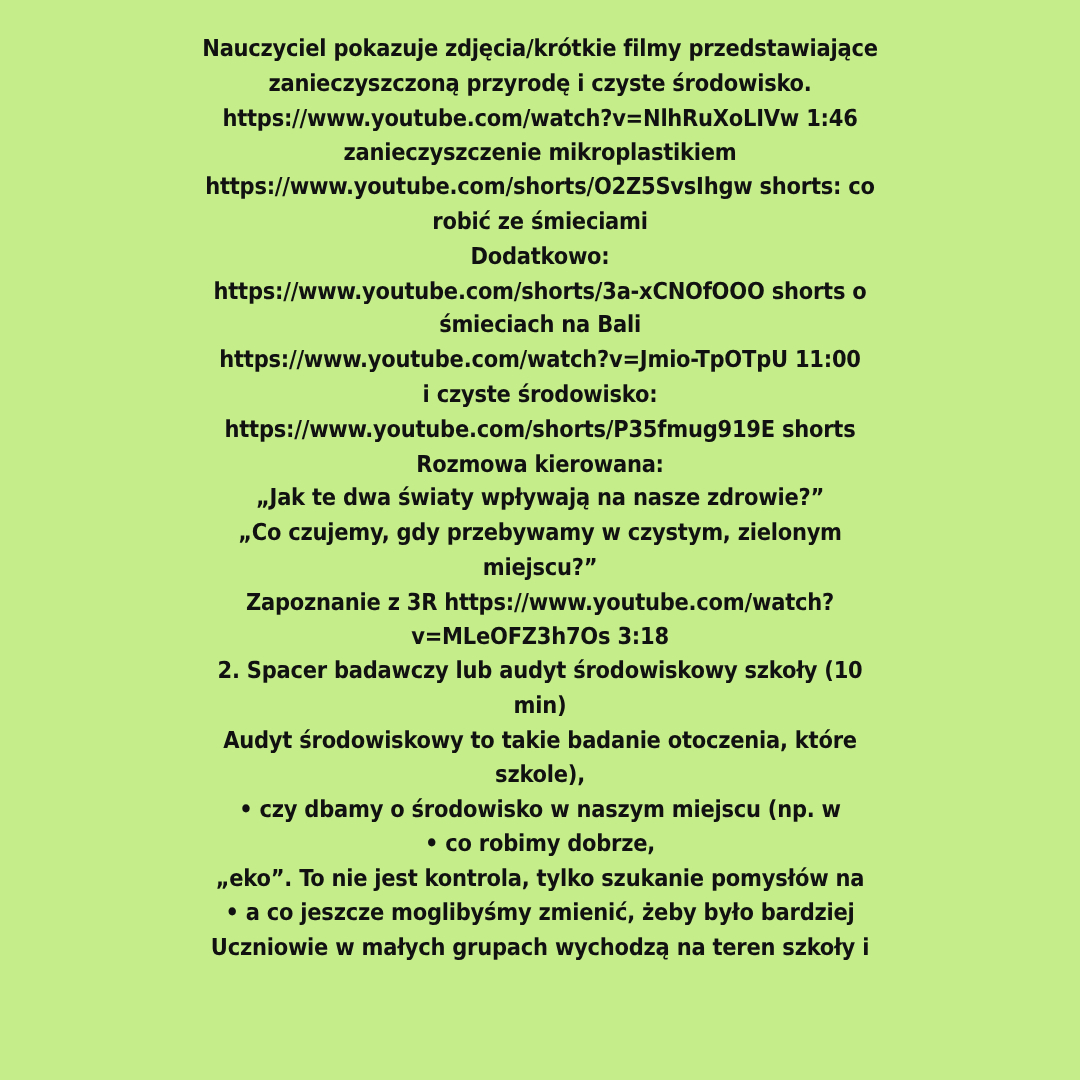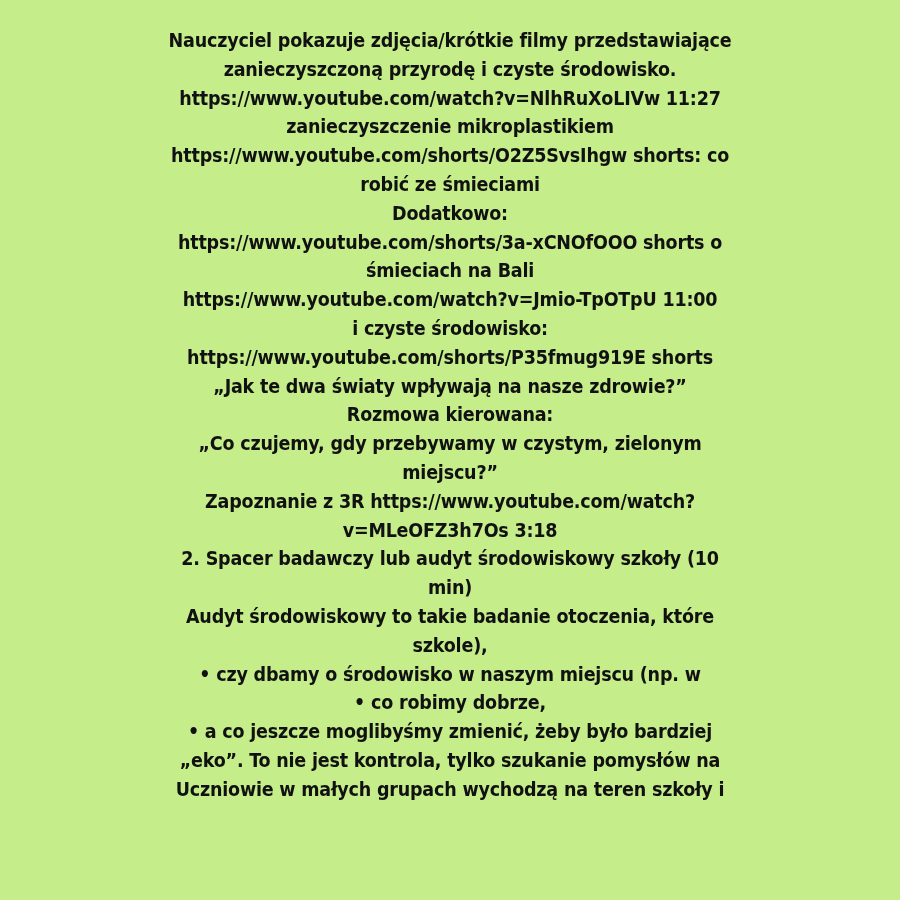--- a/index.html
+++ b/index.html
@@ -36,50 +36,50 @@
     }
   </style>
 </head>
 <body>
 
 <div class="page">
   <div class="content">
     <span class="line">Nauczyciel pokazuje zdjęcia/krótkie filmy przedstawiające</span>
     <span class="line">zanieczyszczoną przyrodę i czyste środowisko.</span>
 
-    <span class="line">https://www.youtube.com/watch?v=NlhRuXoLIVw 11:27</span>
+    <span class="line">https://www.youtube.com/watch?v=NlhRuXoLIVw 1:46</span>
     <span class="line">zanieczyszczenie mikroplastikiem</span>
 
     <span class="line">https://www.youtube.com/shorts/O2Z5SvsIhgw shorts: co</span>
     <span class="line">robić ze śmieciami</span>
 
     <span class="line">Dodatkowo:</span>
 
     <span class="line">https://www.youtube.com/shorts/3a-xCNOfOOO shorts o</span>
     <span class="line">śmieciach na Bali</span>
 
     <span class="line">https://www.youtube.com/watch?v=Jmio-TpOTpU 11:00</span>
 
     <span class="line">i czyste środowisko:</span>
     <span class="line">https://www.youtube.com/shorts/P35fmug919E shorts</span>
 
+    <span class="line">Rozmowa kierowana:</span>
     <span class="line">„Jak te dwa światy wpływają na nasze zdrowie?”</span>
-    <span class="line">Rozmowa kierowana:</span>
     <span class="line">„Co czujemy, gdy przebywamy w czystym, zielonym</span>
     <span class="line">miejscu?”</span>
 
     <span class="line">Zapoznanie z 3R https://www.youtube.com/watch?</span>
     <span class="line">v=MLeOFZ3h7Os 3:18</span>
 
     <span class="line">2. Spacer badawczy lub audyt środowiskowy szkoły (10</span>
     <span class="line">min)</span>
 
     <span class="line">Audyt środowiskowy to takie badanie otoczenia, które</span>
 
     <span class="line">szkole),</span>
     <span class="line">• czy dbamy o środowisko w naszym miejscu (np. w</span>
     <span class="line">• co robimy dobrze,</span>
+    <span class="line">„eko”. To nie jest kontrola, tylko szukanie pomysłów na</span>
     <span class="line">• a co jeszcze moglibyśmy zmienić, żeby było bardziej</span>
-    <span class="line">„eko”. To nie jest kontrola, tylko szukanie pomysłów na</span>
 
     <span class="line">Uczniowie w małych grupach wychodzą na teren szkoły i</span>
   </div>
 </div>
 
 </body></html>

